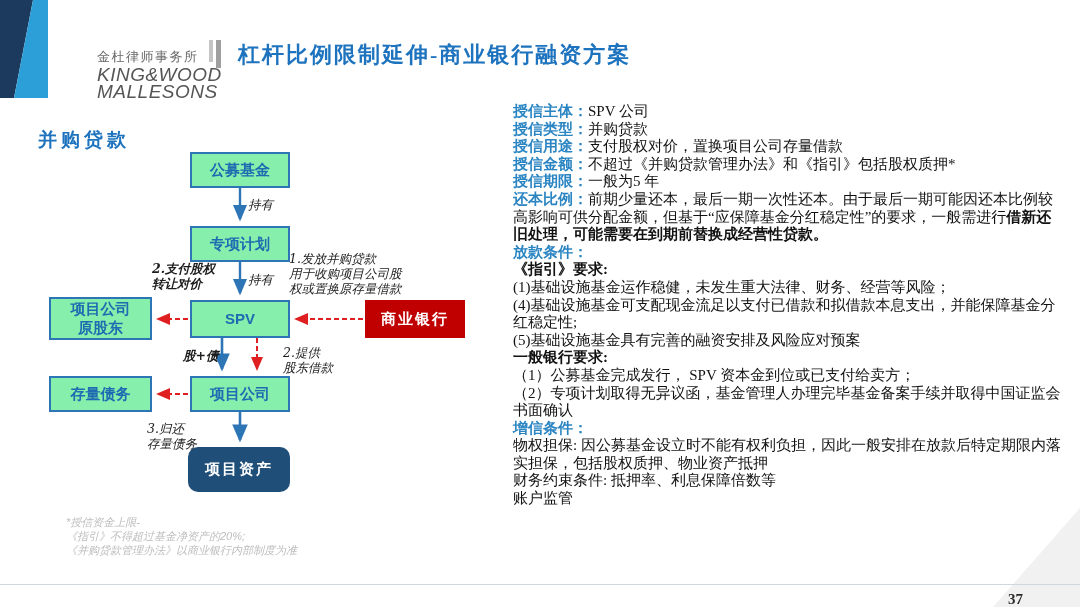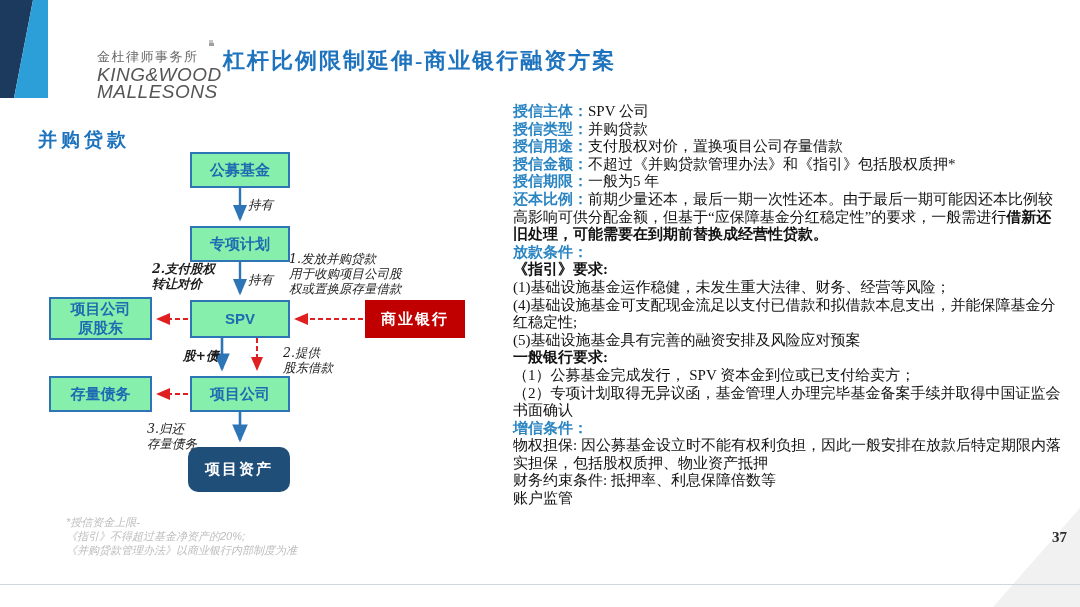--- a/index.html
+++ b/index.html
@@ -8,21 +8,21 @@
 
   
   .corner-tl{position:absolute;left:0;top:0;}
 
   
   .logo{position:absolute;left:97px;top:48px;color:#5f5f5f;}
   .logo-cn{font-size:13px;letter-spacing:1.5px;color:#6a6a6a;}
   .logo-en{font-size:19px;line-height:17px;letter-spacing:0.5px;color:#555;font-style:italic;}
 
   
-  .titlebar{position:absolute;left:209px;top:40px;display:flex;align-items:flex-start;height:36px;flex-direction:column;}
+  .titlebar{position:absolute;left:209px;top:40px;display:flex;align-items:flex-start;height:36px;}
   .bar{display:inline-block;background:#aeaeae;margin-right:3px;}
   .bar1{width:4px;height:22px;background:#c4c4c4;}
   .bar2{width:5px;height:28px;background:#9f9f9f;}
   .title{margin:0 0 0 14px;font-size:22px;font-weight:bold;color:#1E73BE;letter-spacing:2px;
          font-family:"Liberation Serif",serif;}
 
   
   .flow-title{position:absolute;left:38px;top:127px;font-size:19px;font-weight:bold;color:#1E73BE;
               letter-spacing:4px;font-family:"Liberation Serif",serif;}
   .arrows{position:absolute;left:0;top:0;pointer-events:none;}
@@ -43,22 +43,22 @@
   .details{position:absolute;left:513px;top:103px;width:548px;color:#121212;}
   .para{font-size:15px;line-height:17.6px;font-family:"Liberation Serif",serif;}
   .seg-label{color:#2B85C2;font-weight:bold;}
   .seg-b{font-weight:bold;}
   .seg-n{font-weight:normal;}
 
   
   .footer-line{position:absolute;left:0;top:584px;width:1080px;height:1px;background:#cdd8e2;}
   .corner-br{position:absolute;left:993px;top:508px;width:87px;height:99px;background:#f1f1f1;
              -webkit-clip-path:polygon(100% 0,100% 100%,0 100%);clip-path:polygon(100% 0,100% 100%,0 100%);}
-  .page-num{position:absolute;left:1008px;top:529px;font-size:15px;font-weight:bold;color:#2b2b2b;
-            z-index:5;font-family:"Liberation Serif",serif;margin-left:44px;}
+  .page-num{position:absolute;left:1008px;top:591px;font-size:15px;font-weight:bold;color:#2b2b2b;
+            z-index:5;font-family:"Liberation Serif",serif;}
 </style>
 </head>
 <body>
 
 <div class="slide">
 
   <svg class="corner-tl" width="48" height="98" viewBox="0 0 48 98">
     <polygon points="0,0 33,0 14,98 0,98" fill="#1C3A5E"></polygon>
     <polygon points="33,0 48,0 48,98 14,98" fill="#2D9FD8"></polygon>
   </svg>

